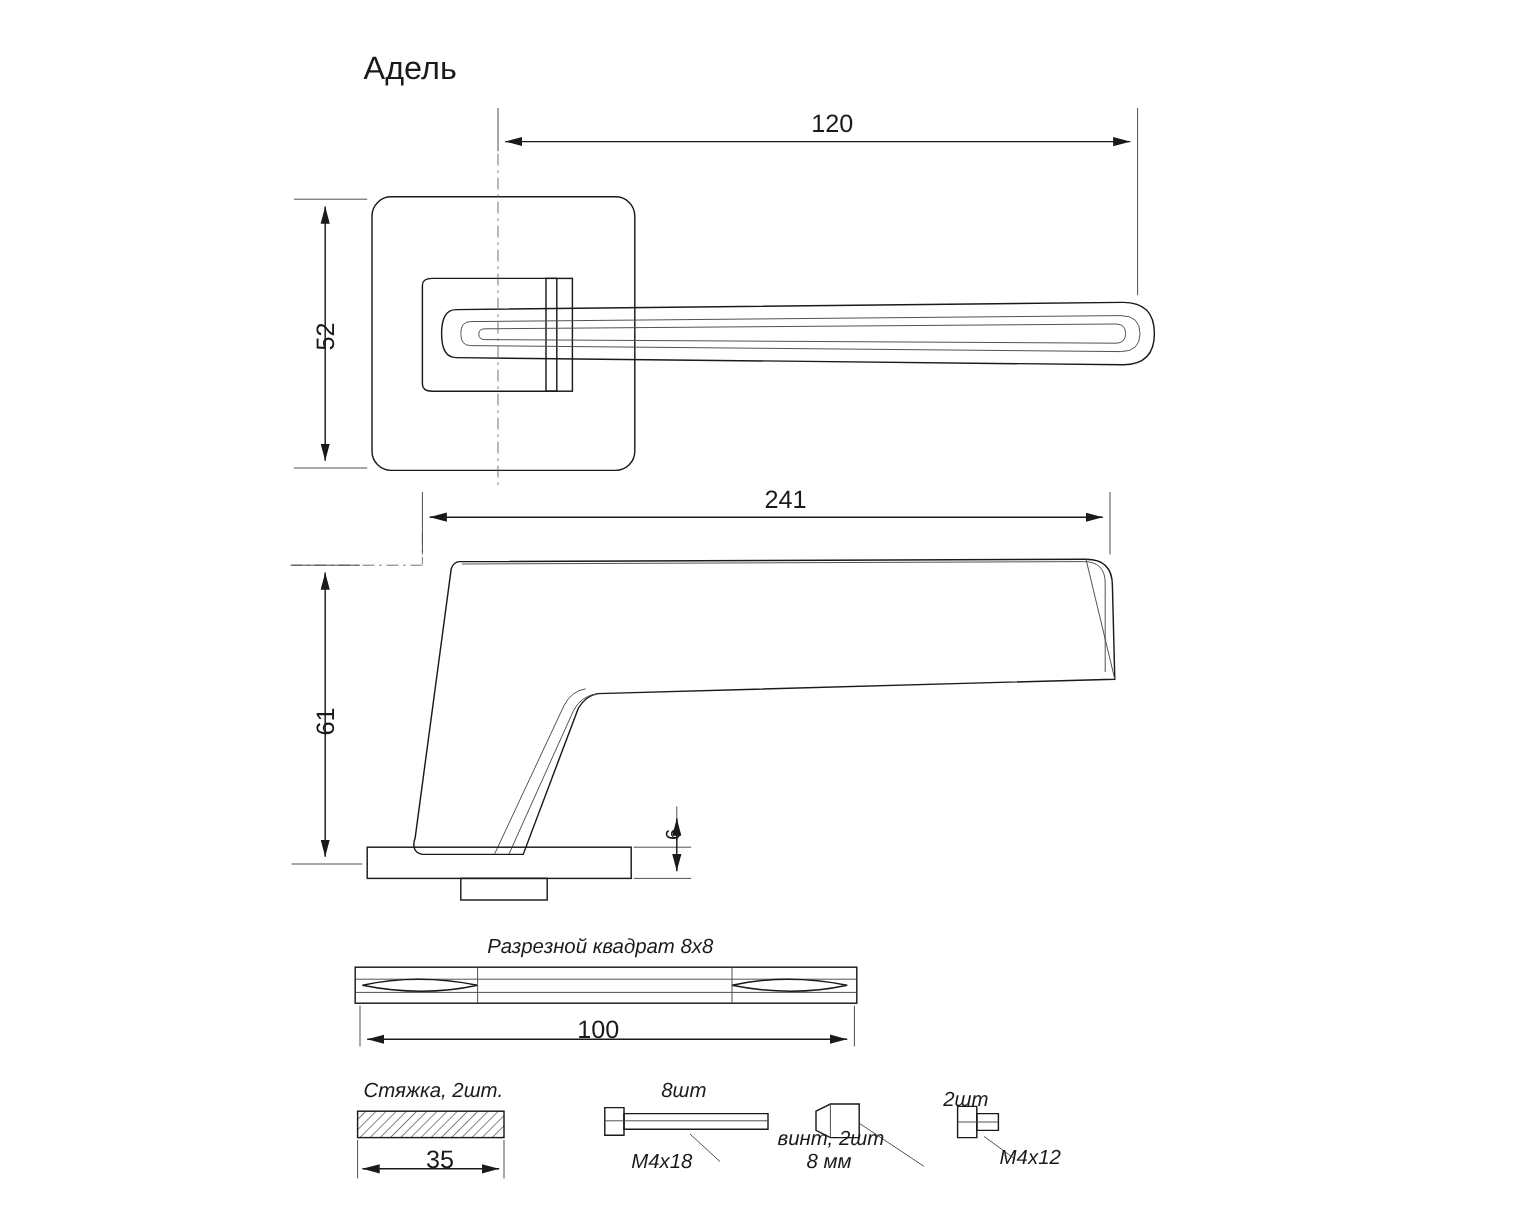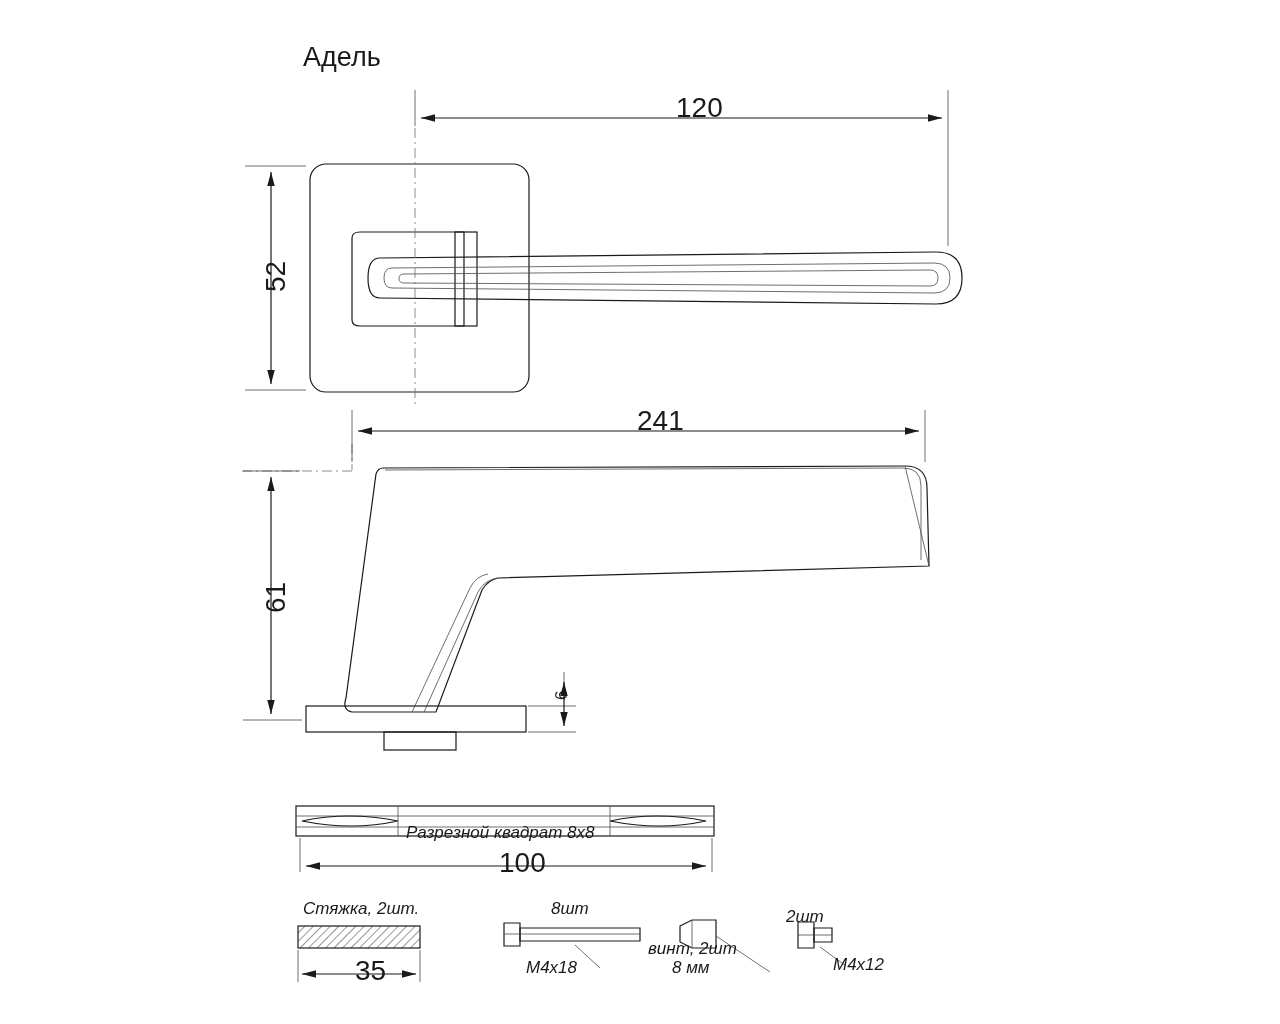--- a/index.html
+++ b/index.html
@@ -4,21 +4,21 @@
 <style>
   html,body{margin:0;padding:0;}
   body{
     width:1280px;height:1024px;
     background:#ffffff;
     font-family:"Liberation Sans", sans-serif;
     color:#000000;
     overflow:hidden;
   }
   #stage{position:relative;width:1280px;height:872px;}
-  .lbl{position:absolute;font-size:28px;color:#1a1a1a;white-space:nowrap;}
+  .lbl{position:absolute;font-size:21px;color:#1a1a1a;white-space:nowrap;}
   .lbl.it{font-style:italic;font-size:17px;}
   .lbl.rot{transform-origin:0 0;transform:rotate(-90deg);}
   .title{position:absolute;font-size:27px;color:#1a1a1a;white-space:nowrap;}
   svg{position:absolute;left:0;top:0;}
   .ln{stroke:#1a1a1a;stroke-width:1.2;fill:none;}
   .thin{stroke:#4a4a4a;stroke-width:0.8;fill:none;}
   .cl{stroke:#6e6e6e;stroke-width:0.8;fill:none;stroke-dasharray:10 4 2 4;}
   .ext{stroke:#4a4a4a;stroke-width:0.8;fill:none;}
   .hatch{fill:url(#hatchpat);stroke:#1a1a1a;stroke-width:1.2;}
 </style>
@@ -121,22 +121,22 @@
 
   <div class="title" style="left:303px;top:42px;">Адель</div>
 
   <div class="lbl" style="left:676px;top:92px;">120</div>
   <div class="lbl rot" style="left:260px;top:292px;">52</div>
 
   <div class="lbl" style="left:637px;top:405px;">241</div>
   <div class="lbl rot" style="left:260px;top:613px;">61</div>
   <div class="lbl rot" style="left:552px;top:700px;font-size:17px;">6</div>
 
-  <div class="lbl it" style="left:406px;top:779px;margin-top:44px;">Разрезной квадрат 8x8</div>
-  <div class="lbl" style="left:499px;top:847px;">100</div>
+  <div class="lbl it" style="left:406px;top:779px;">Разрезной квадрат 8x8</div>
+  <div class="lbl" style="left:481px;top:847px;">100</div>
 
   <div class="lbl it" style="left:303px;top:899px;">Стяжка, 2шт.</div>
   <div class="lbl" style="left:355px;top:955px;">35</div>
 
   <div class="lbl it" style="left:551px;top:899px;">8шт</div>
   <div class="lbl it" style="left:526px;top:958px;">M4x18</div>
 
   <div class="lbl it" style="left:648px;top:899px;margin-top:40px;">винт, 2шт</div>
   <div class="lbl it" style="left:672px;top:958px;text-align:right;">8 мм</div>
 

